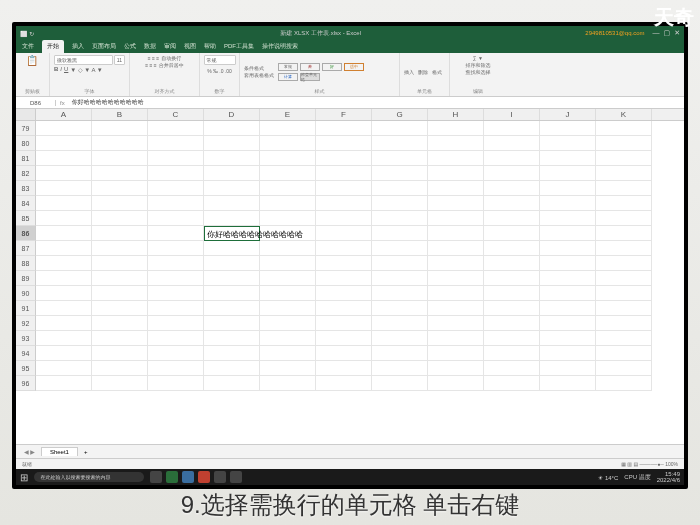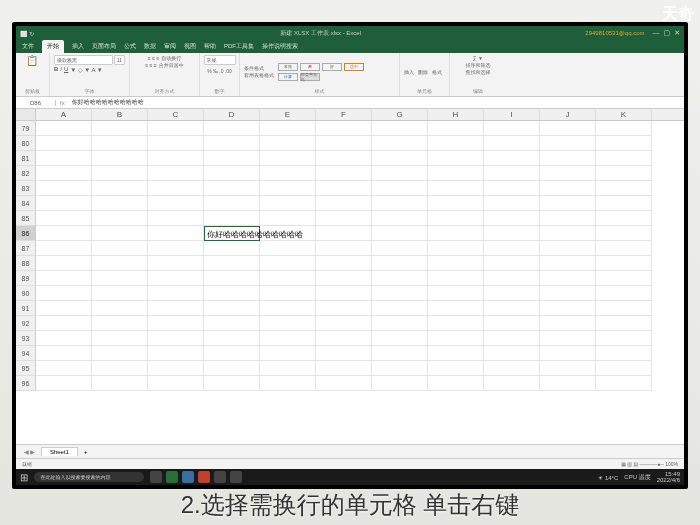--- a/index.html
+++ b/index.html
@@ -1,20 +1,20 @@
 <!DOCTYPE html>
 <html><head>
 <meta charset="utf-8">
 <style>
 * { margin: 0; padding: 0; box-sizing: border-box; }
 body { width: 700px; height: 525px; font-family: "Microsoft YaHei", sans-serif; background: #e8e8e8; position: relative; overflow: hidden; }
 .desk { position: absolute; inset: 0; background: linear-gradient(180deg, #f0f0ee 0%, #e5e5e0 100%); }
 .monitor { position: absolute; left: 12px; top: 22px; right: 12px; bottom: 36px; background: #000; border-radius: 2px; }
 .monitor-inner { position: absolute; left: 4px; top: 4px; right: 4px; bottom: 4px; background: #fff; display: flex; flex-direction: column; overflow: hidden; }
-.watermark { position: absolute; top: 4px; right: 6px; color: #fff; font-size: 16px; font-weight: bold; z-index: 100; }
+.watermark { position: absolute; top: 4px; right: 6px; color: #fff; font-size: 20px; font-weight: bold; z-index: 100; }
 .title-bar { height: 14px; background: #1e5e3a; display: flex; align-items: center; font-size: 6px; color: #ccc; }
 .title-bar .tc { flex: 1; text-align: center; }
 .title-bar .tr { display: flex; gap: 4px; padding-right: 4px; font-size: 7px; }
 .acct { color: #f0a020; padding-right: 8px; }
 .ribbon-tabs { height: 13px; background: #1e5e3a; display: flex; align-items: center; padding: 0 6px; font-size: 6px; color: #d0e0d0; gap: 8px; }
 .ribbon-tabs span { cursor: pointer; }
 .ribbon-tabs .active { background: #f3f3f3; color: #222; padding: 2px 5px; border-radius: 2px 2px 0 0; }
 .ribbon { height: 44px; background: #f3f3f3; border-bottom: 1px solid #ccc; display: flex; font-size: 5px; color: #666; }
 .rgroup { border-right: 1px solid #ddd; padding: 2px 4px; display: flex; flex-direction: column; justify-content: space-between; }
 .rgroup-label { text-align: center; font-size: 5px; color: #888; }
@@ -452,13 +452,13 @@
     <span style="text-align:right">
       <div>15:49</div>
       <div>2022/4/6</div>
     </span>
   </div>
 </div>
 
 </div>
 </div>
 
-<div class="caption">2.选择需换行的单元格 单击右键</div>
+<div class="caption">9.选择需换行的单元格 单击右键</div>
 
 </body></html>

